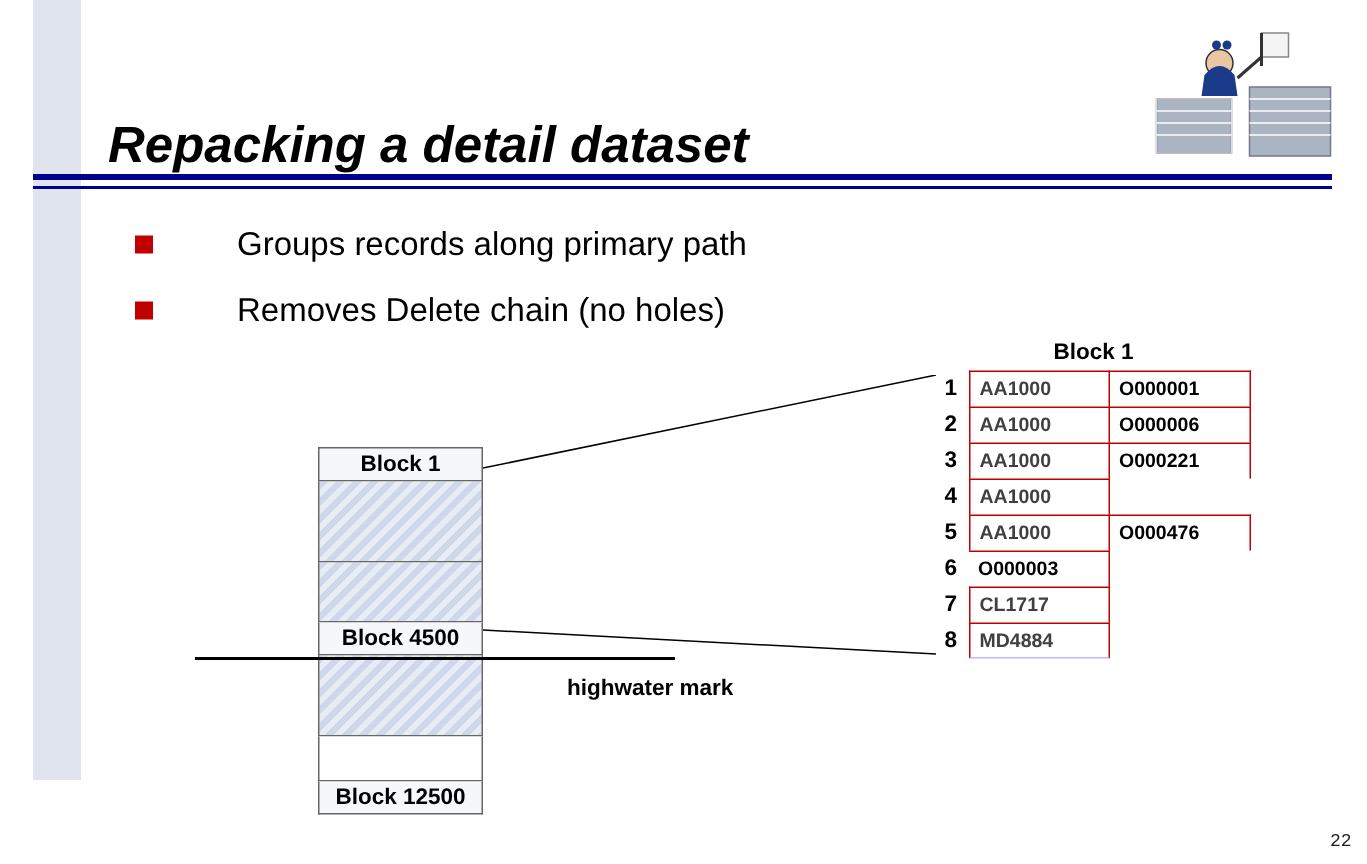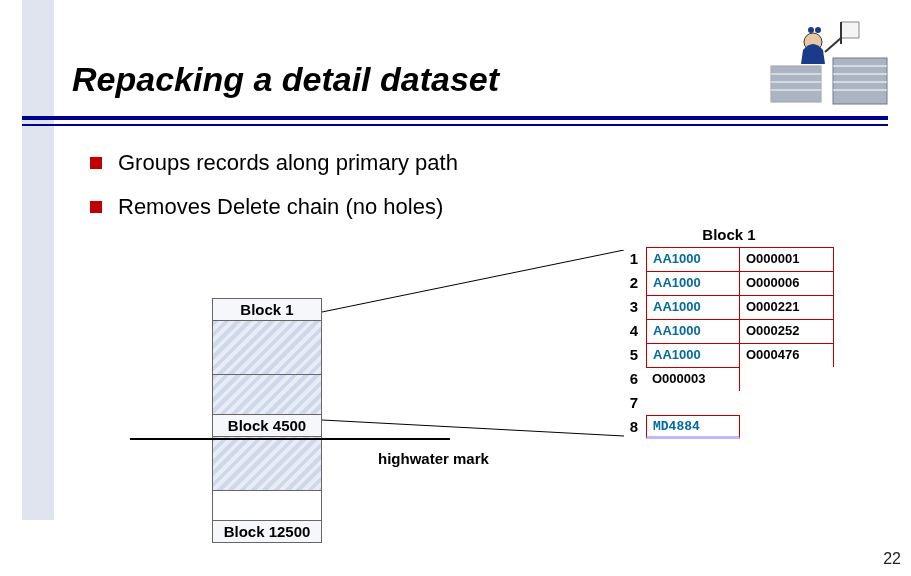--- a/index.html
+++ b/index.html
@@ -16,21 +16,21 @@
     left: 22px;
     top: 0;
     width: 32px;
     height: 520px;
     background: #dfe4ee;
     z-index: 0;
   }
   .title {
     position: absolute;
     left: 72px;
-    top: 60px;
+    top: 78px;
     font-size: 34px;
     font-weight: bold;
     font-style: italic;
     color: #000;
     z-index: 2;
   }
   .title-underline {
     position: absolute;
     left: 22px;
     top: 116px;
@@ -52,20 +52,21 @@
     position: absolute;
     left: 90px;
     top: 150px;
     z-index: 2;
   }
   .bullet-row {
     display: flex;
     align-items: center;
     margin-bottom: 18px;
     font-size: 22px;
+    gap: 40px;
   }
   .bullet-sq {
     width: 12px;
     height: 12px;
     background: #c00000;
     margin-right: 16px;
     flex: 0 0 12px;
   }
   .block-diagram {
     position: absolute;
@@ -139,52 +140,52 @@
     line-height: 24px;
   }
   .tbl-c1 {
     width: 94px;
     border: 1px solid #c00000;
     border-bottom: none;
     font-size: 13px;
     font-weight: bold;
     padding-left: 6px;
     line-height: 22px;
-    color: #0369a1;
+    color: #404040;
   }
   .tbl-c2 {
     width: 94px;
     border: 1px solid #c00000;
     border-left: none;
     border-bottom: none;
     font-size: 13px;
     font-weight: bold;
     padding-left: 6px;
     line-height: 22px;
   }
   .tbl-row:last-child .tbl-c1,
   .tbl-row:last-child .tbl-c2 {
-    border-bottom: 3px solid #c4b5fd;
-    font-family: Liberation Mono, monospace;
+    border-bottom: 1px solid #c4b5fd;
   }
   .conn-lines {
     position: absolute;
     left: 320px;
     top: 250px;
     width: 310px;
     height: 190px;
     z-index: 1;
     pointer-events: none;
   }
   .pagenum {
     position: absolute;
     right: 10px;
     bottom: 8px;
-    font-size: 16px;
+    font-size: 12px;
     color: #222;
+    font-family: Liberation Mono, monospace;
   }
 </style>
 </head>
 <body>
 
 <div class="left-bar"></div>
 
 <div class="decor">
   <svg viewBox="0 0 130 100" width="130" height="100">
     <rect x="8" y="58" width="50" height="36" fill="#aab4c2" stroke="#778" stroke-width="1"></rect>
@@ -253,33 +254,33 @@
         <div class="tbl-c2">O000006</div>
       </div>
       <div class="tbl-row">
         <div class="tbl-num">3</div>
         <div class="tbl-c1">AA1000</div>
         <div class="tbl-c2">O000221</div>
       </div>
       <div class="tbl-row">
         <div class="tbl-num">4</div>
         <div class="tbl-c1">AA1000</div>
-        <div class="tbl-c2">O000252</div>
       </div>
       <div class="tbl-row">
         <div class="tbl-num">5</div>
         <div class="tbl-c1">AA1000</div>
         <div class="tbl-c2">O000476</div>
       </div>
       <div class="tbl-row">
         <div class="tbl-num">6</div>
         <div class="tbl-c2">O000003</div>
       </div>
       <div class="tbl-row">
         <div class="tbl-num">7</div>
+        <div class="tbl-c1">CL1717</div>
       </div>
       <div class="tbl-row">
         <div class="tbl-num">8</div>
         <div class="tbl-c1">MD4884</div>
       </div>
     </div>
 </div>
 
 <div class="pagenum">22</div>
 

